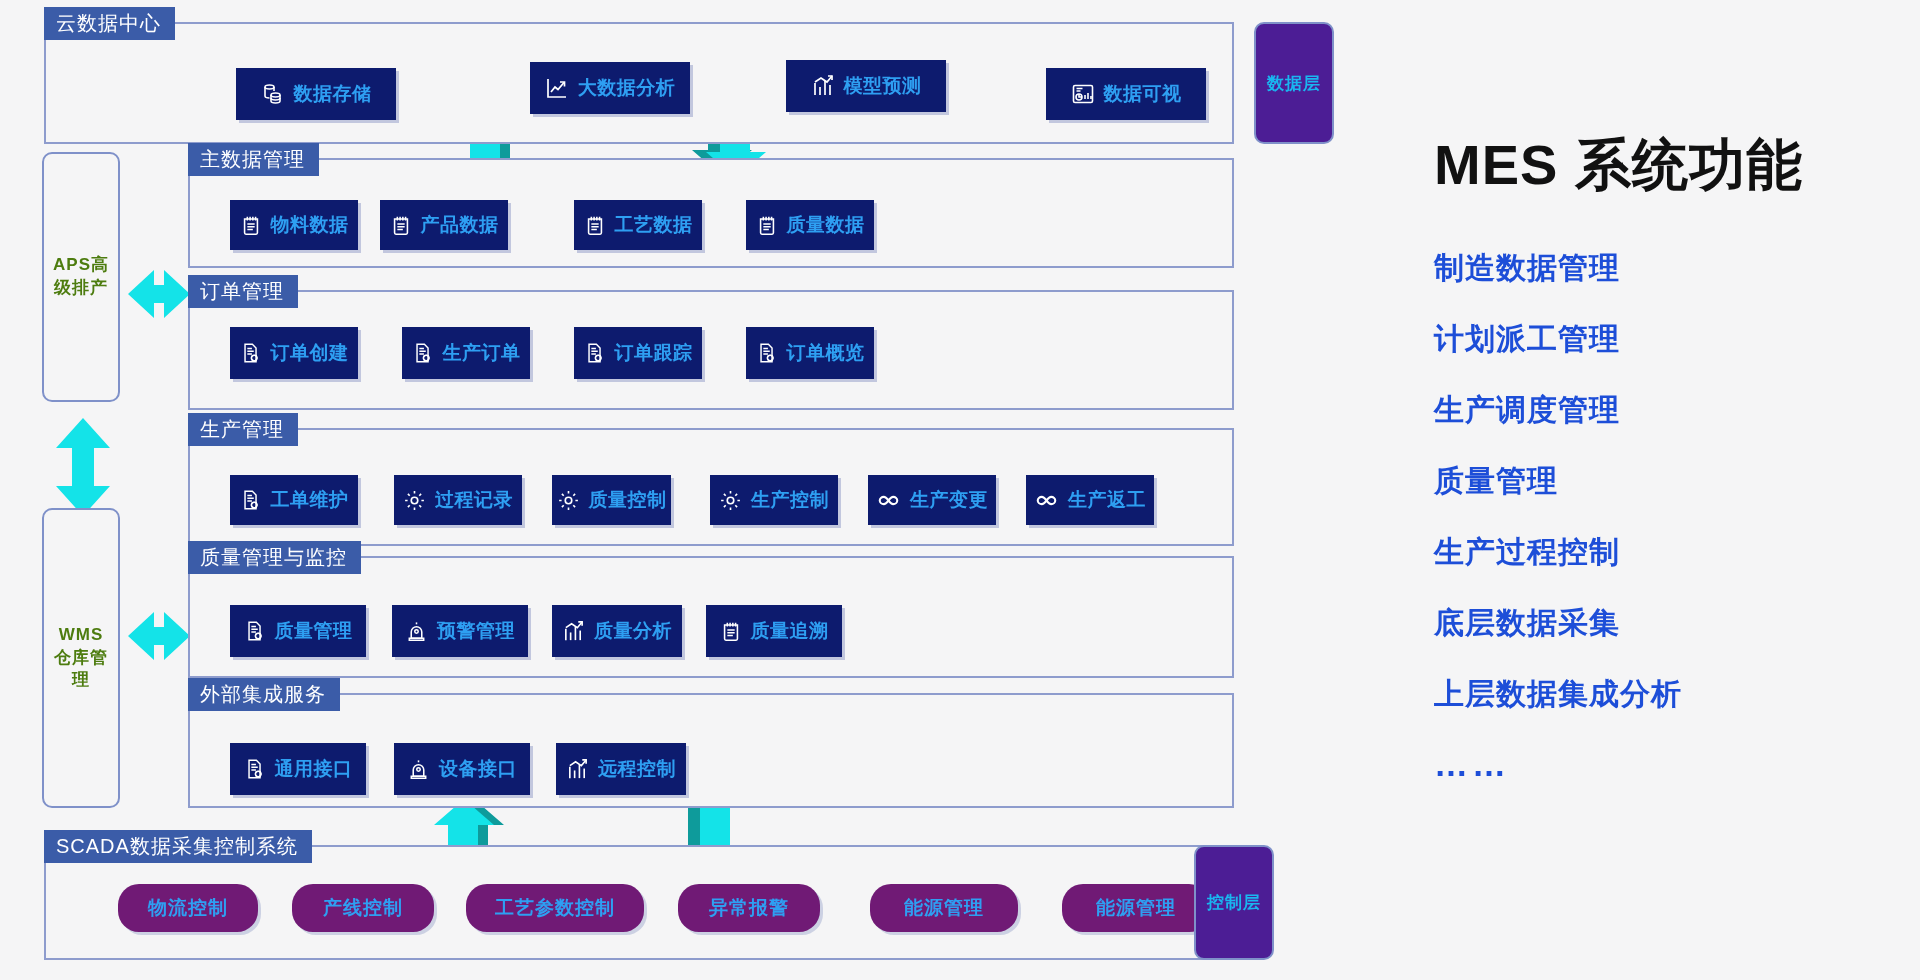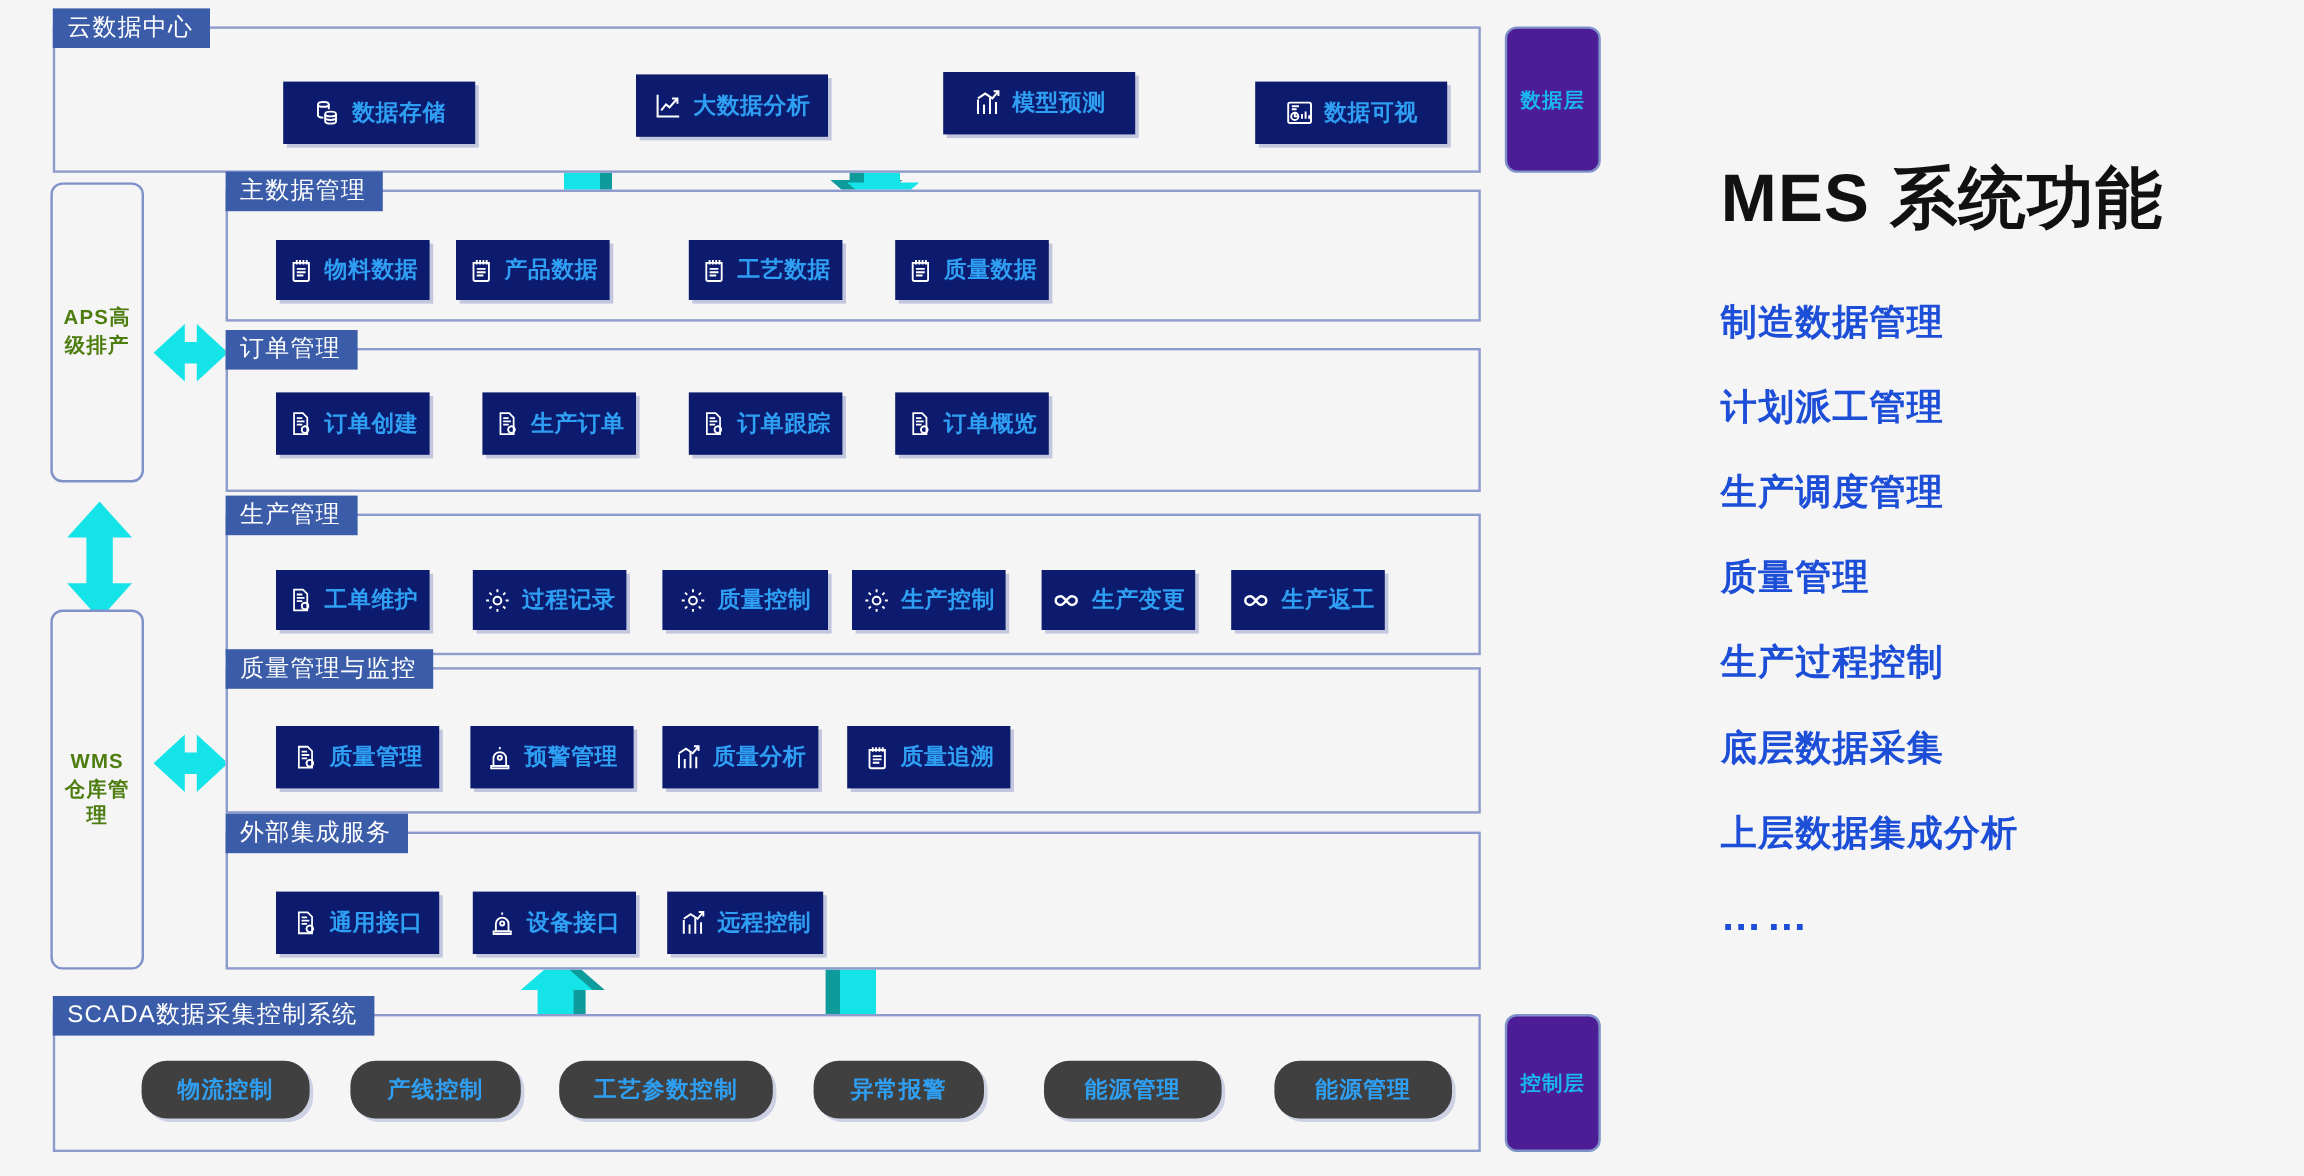--- a/index.html
+++ b/index.html
@@ -81,21 +81,21 @@
     box-shadow:3px 3px 0 rgba(60,80,160,.28);
     white-space:nowrap;
     padding:0 10px;
   }
   .chip .lbl{color:#2e9ff2;}
   .chip svg{flex:0 0 auto;display:block;}
 
   
   .pill{
     position:absolute;
-    background:#404040;
+    background:#701a75;
     color:#2e9ff2;
     border-radius:21px;
     display:flex;align-items:center;justify-content:center;
     font-size:19px;font-weight:700;letter-spacing:1px;
     box-sizing:border-box;
     box-shadow:3px 3px 0 rgba(60,80,160,.22);
     white-space:nowrap;
   }
 
   
@@ -295,21 +295,21 @@
     </svg>
     <span class="lbl">工单维护</span>
   </div>
   <div class="chip" style="left:394px;top:475px;width:128px;height:50px;">
     <svg width="23" height="23" viewBox="0 0 24 24" fill="none" stroke="#ffffff" stroke-width="1.7">
       <circle cx="12" cy="12" r="3.4"></circle>
       <path d="M12 2.2v2.6M12 19.2v2.6M2.2 12h2.6M19.2 12h2.6M5.1 5.1l1.9 1.9M17 17l1.9 1.9M18.9 5.1L17 7M7 17l-1.9 1.9"></path>
     </svg>
     <span class="lbl">过程记录</span>
   </div>
-  <div class="chip" style="left:552px;top:475px;width:138px;height:50px;">
+  <div class="chip" style="left:552px;top:475px;width:119px;height:50px;">
     <svg width="23" height="23" viewBox="0 0 24 24" fill="none" stroke="#ffffff" stroke-width="1.7">
       <circle cx="12" cy="12" r="3.4"></circle>
       <path d="M12 2.2v2.6M12 19.2v2.6M2.2 12h2.6M19.2 12h2.6M5.1 5.1l1.9 1.9M17 17l1.9 1.9M18.9 5.1L17 7M7 17l-1.9 1.9"></path>
     </svg>
     <span class="lbl">质量控制</span>
   </div>
   <div class="chip" style="left:710px;top:475px;width:128px;height:50px;">
     <svg width="23" height="23" viewBox="0 0 24 24" fill="none" stroke="#ffffff" stroke-width="1.7">
       <circle cx="12" cy="12" r="3.4"></circle>
       <path d="M12 2.2v2.6M12 19.2v2.6M2.2 12h2.6M19.2 12h2.6M5.1 5.1l1.9 1.9M17 17l1.9 1.9M18.9 5.1L17 7M7 17l-1.9 1.9"></path>
@@ -418,21 +418,21 @@
   <div class="pill" style="left:678px;top:884px;width:142px;height:48px;">
     <span>异常报警</span>
   </div>
   <div class="pill" style="left:870px;top:884px;width:148px;height:48px;">
     <span>能源管理</span>
   </div>
   <div class="pill" style="left:1062px;top:884px;width:148px;height:48px;">
     <span>能源管理</span>
   </div>
 
-  <div class="layerbox" style="left:1254px;top:845px;width:80px;height:115px;text-align:center;">
+  <div class="layerbox" style="left:1194px;top:845px;width:80px;height:115px;text-align:center;">
     <span>控制层</span>
   </div>
 
   <div class="rightcol">
     <div class="mes-title">MES 系统功能</div>
     <div class="mes-item">制造数据管理</div>
     <div class="mes-item">计划派工管理</div>
     <div class="mes-item">生产调度管理</div>
     <div class="mes-item">质量管理</div>
     <div class="mes-item">生产过程控制</div>

